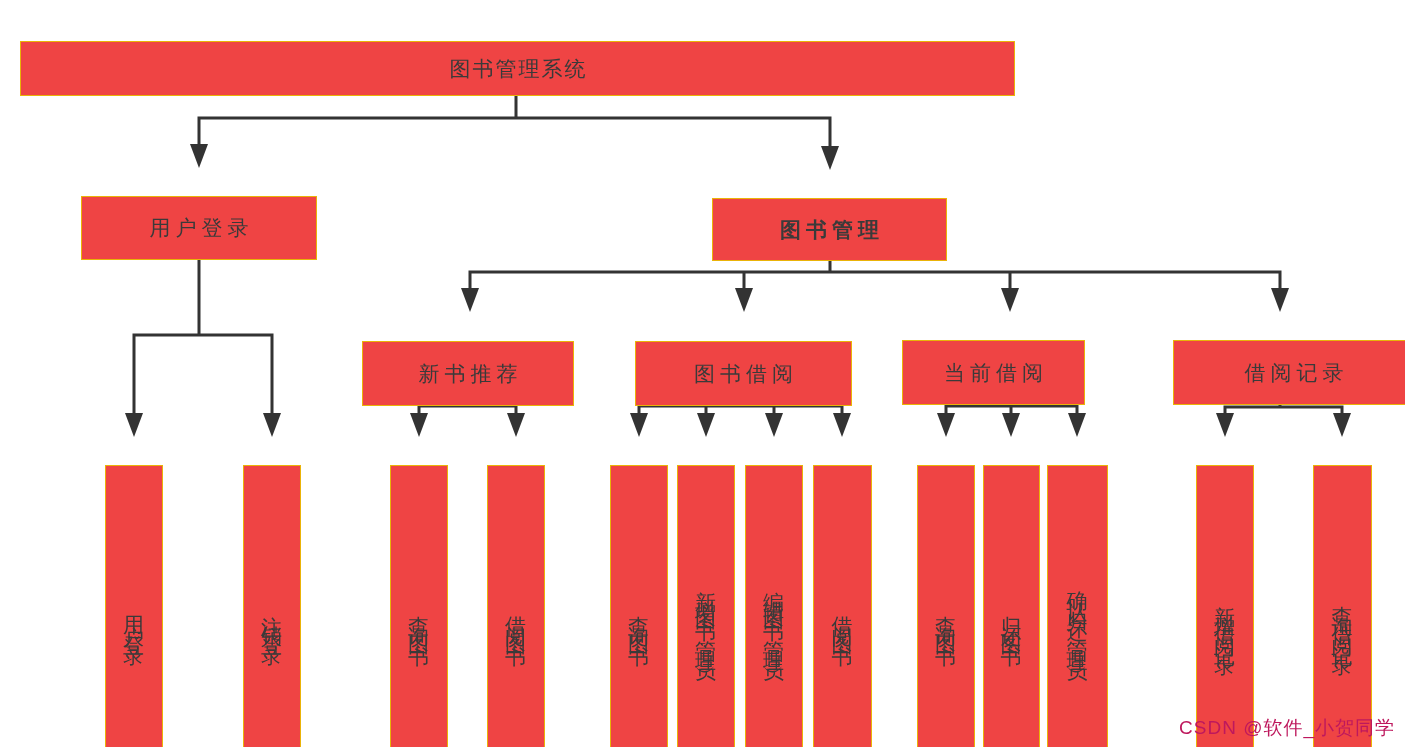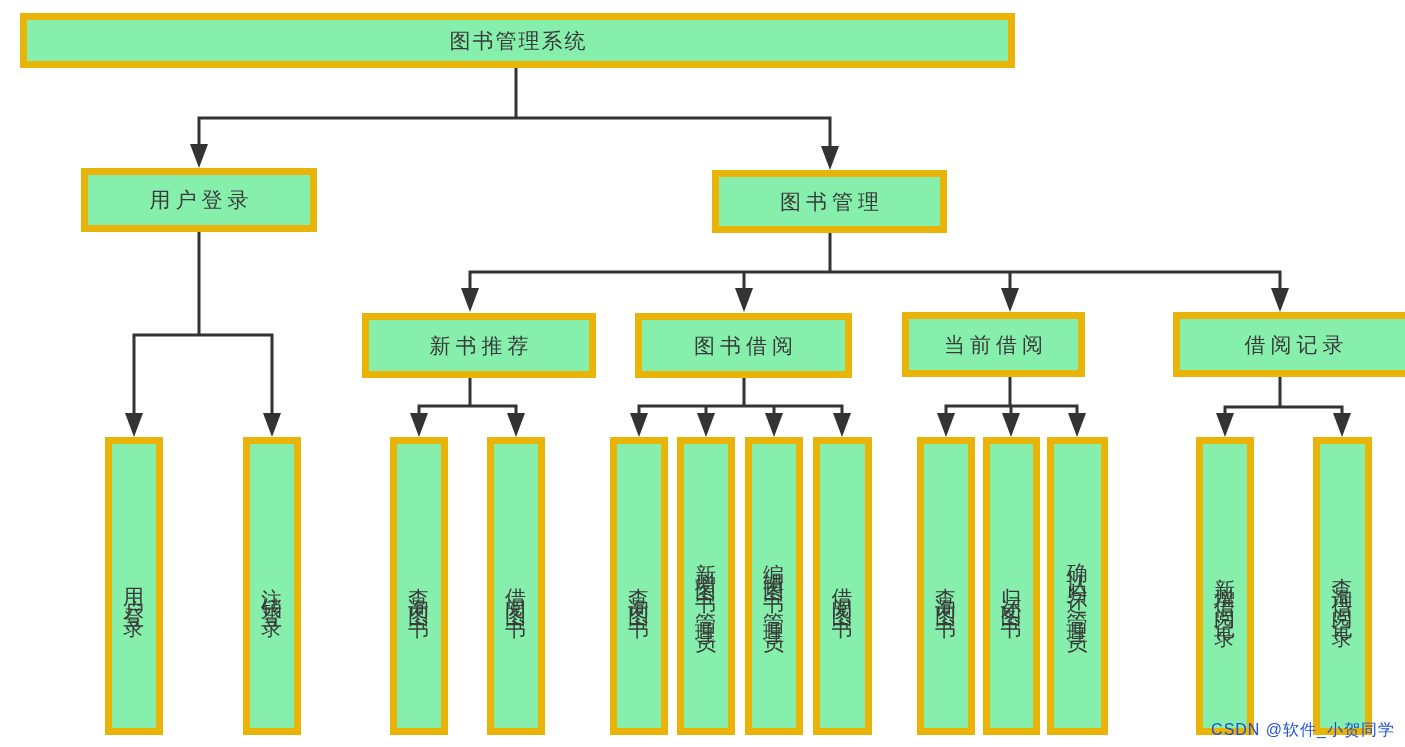--- a/index.html
+++ b/index.html
@@ -13,27 +13,28 @@
   }
   .wires {
     position: absolute;
     left: 0; top: 0;
     width: 1405px; height: 747px;
     z-index: 1;
   }
   .box {
     position: absolute;
     box-sizing: border-box;
-    border: 7px solid #eab308;
-    background: #86efac;
+    border: 1px solid #eab308;
+    background: #ef4444;
     display: flex;
     align-items: center;
     justify-content: center;
     color: #3a3a3a;
     z-index: 2;
+    margin-top: 28px;
   }
   .box .h-label {
     font-size: 21px;
     letter-spacing: 5px;
     white-space: nowrap;
     margin-right: -5px; 
   }
   .box .title-label {
     font-size: 21px;
     letter-spacing: 2px;
@@ -45,22 +46,22 @@
     text-orientation: mixed;
     font-size: 21px;
     line-height: 1;
     letter-spacing: 10px;
     margin-bottom: -10px; 
   }
   .watermark {
     position: absolute;
     right: 10px;
     bottom: 6px;
-    font-size: 16px;
-    color: #1d4ed8;
+    font-size: 19px;
+    color: #be185d;
     letter-spacing: 1px;
     z-index: 5;
     white-space: nowrap;
   }
 </style>
 </head>
 <body>
 
 <div class="stage">
 
@@ -97,25 +98,25 @@
     </g>
   </svg>
 
   <div class="box" style="left:20px; top:13px; width:995px; height:55px;">
     <span class="title-label">图书管理系统</span>
   </div>
 
   <div class="box" style="left:81px; top:168px; width:236px; height:64px;">
     <span class="h-label">用户登录</span>
   </div>
-  <div class="box" style="left:712px; top:170px; width:235px; height:63px;">
+  <div class="box" style="left:712px; top:170px; width:235px; height:63px;font-weight:bold;">
     <span class="h-label">图书管理</span>
   </div>
 
-  <div class="box" style="left:362px; top:313px; width:234px; height:65px;">
+  <div class="box" style="left:362px; top:313px; width:212px; height:65px;">
     <span class="h-label">新书推荐</span>
   </div>
   <div class="box" style="left:635px; top:313px; width:217px; height:65px;text-align:center;">
     <span class="h-label">图书借阅</span>
   </div>
   <div class="box" style="left:902px; top:312px; width:183px; height:65px;">
     <span class="h-label">当前借阅</span>
   </div>
   <div class="box" style="left:1173px; top:312px; width:242px; height:65px;">
     <span class="h-label">借阅记录</span>

